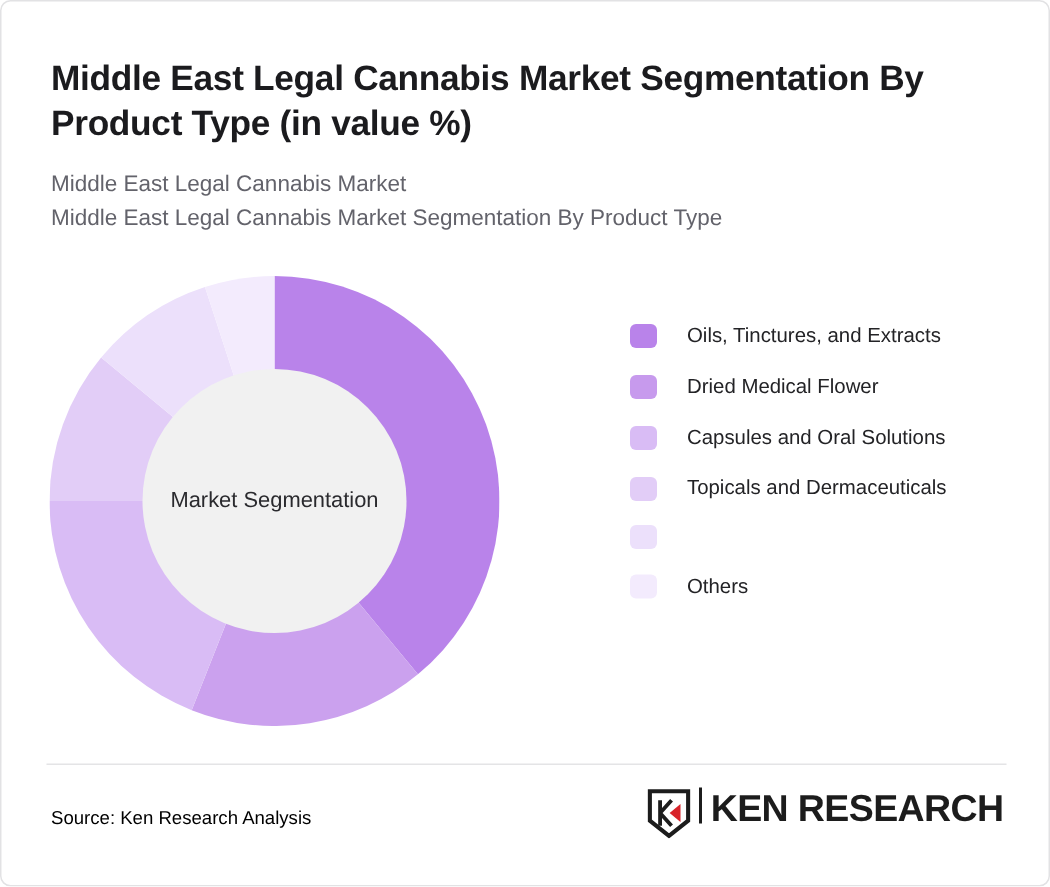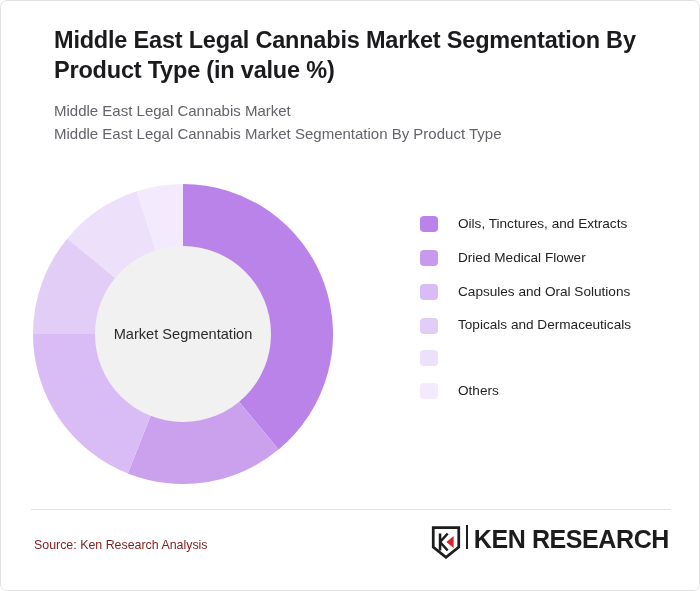--- a/index.html
+++ b/index.html
@@ -18,23 +18,22 @@
     border: 1px solid #e2e2e4;
     border-radius: 7px;
     box-sizing: border-box;
     overflow: hidden;
   }
 
   
   .header {
     position: absolute;
     left: 33px;
-    top: 24px;
+    top: 36px;
     width: 625px;
-    margin-left: 20px;
   }
   .chart-title {
     font-size: 23.5px;
     font-weight: bold;
     color: #1b1b1e;
     line-height: 1.28;
     letter-spacing: -0.2px;
     margin: 0;
   }
   .subtitle-block {
@@ -114,21 +113,21 @@
     top: 508px;
     width: 640px;
     height: 1px;
     background: #e4e4e6;
   }
   .source {
     position: absolute;
     left: 33px;
     top: 537px;
     font-size: 12.4px;
-    color: #7f1d1d;
+    color: #000000;
     text-align: center;
   }
   .logo {
     position: absolute;
     right: 30px;
     top: 524px;
     display: flex;
   }
   .logo-mark {
     width: 34px;

